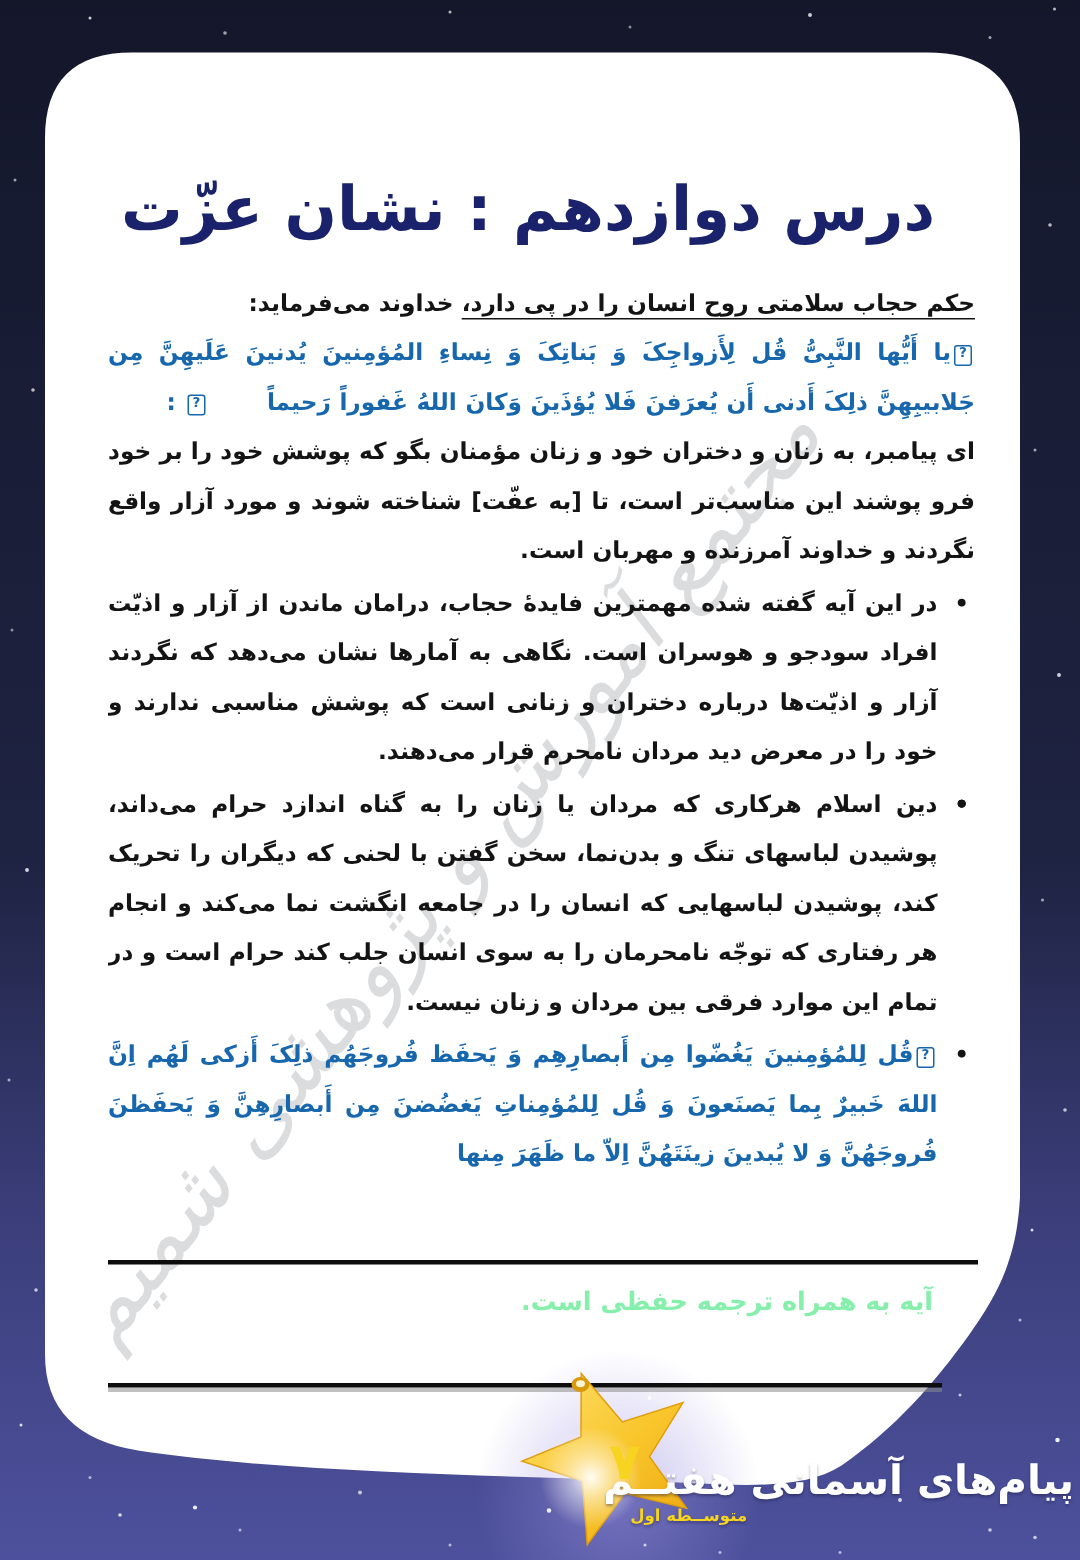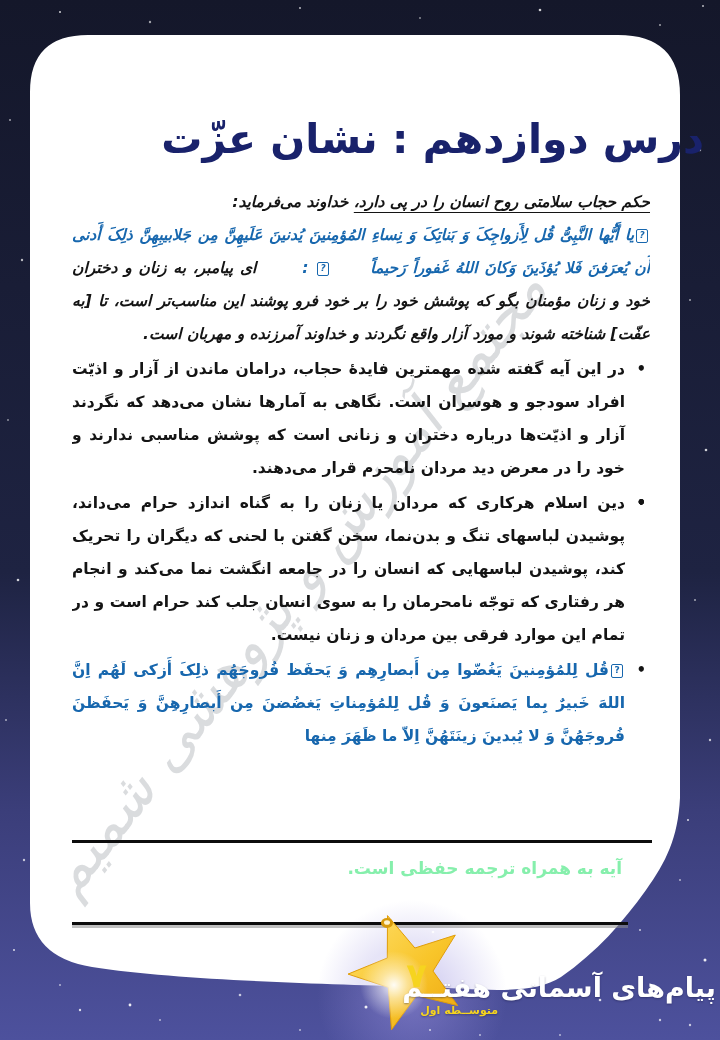--- a/index.html
+++ b/index.html
@@ -13,32 +13,32 @@
   .watermark {
     position:absolute; z-index:1; top:543px; left:-80px; width:760px;
     transform:rotate(-52deg); transform-origin:center;
     direction:rtl; text-align:center; white-space:nowrap;
     font-size:58px; font-style:italic; color:#8f949c; opacity:0.32;
     pointer-events:none;
   }
 
   .title {
     position:absolute; z-index:2; top:88px; left:0; width:704px;
-    direction:rtl;
+    text-align:center; direction:rtl;
     font-size:41px; font-weight:bold; color:#19226b;
     letter-spacing:-1px;
   }
 
   .content {
     position:absolute; z-index:2; top:186px; right:70px; width:578px; height:648px;
     overflow:hidden;
     direction:rtl; text-align:justify;
     font-size:15.5px; font-weight:bold; color:#141414; line-height:33px;
   }
-  .content p { margin:0;font-style:italic; }
+  .content p { margin:0; }
   .heading .u { text-decoration:underline; text-underline-offset:5px; }
   .verse { color:#1767ae;margin-left:39px; }
   .qbox {
     display:inline-block; width:12px; height:14px; box-sizing:border-box;
     border:1.5px solid #1767ae; border-radius:2px;
     color:#1767ae; font-size:9px; line-height:11px; text-align:center;
     vertical-align:2px; margin:0 2px;
   }
   ul.bullets { margin:0; padding:0; list-style:none; }
   ul.bullets li { position:relative; padding-right:25px; margin:2px 0 2px 0; }

